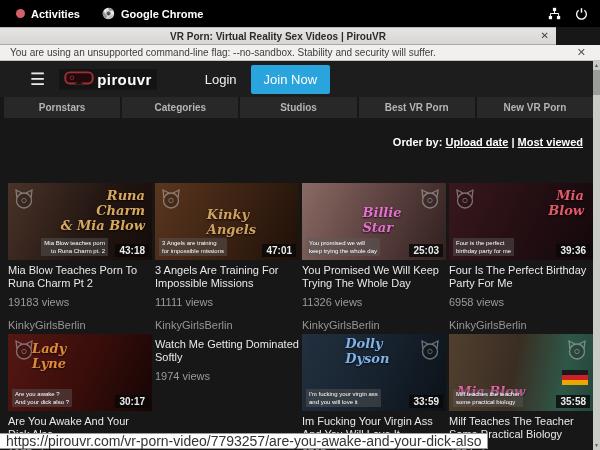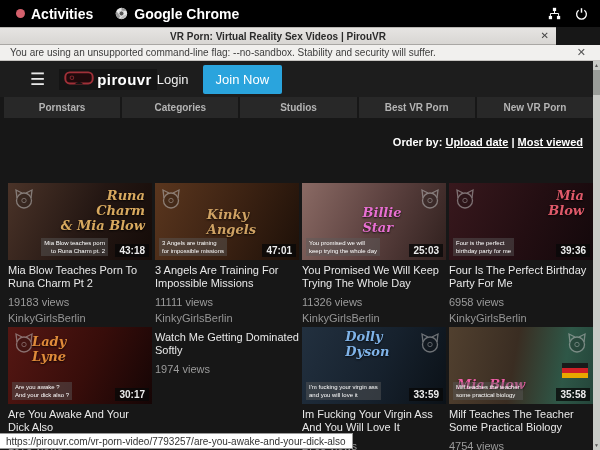--- a/index.html
+++ b/index.html
@@ -1,21 +1,21 @@
 <!DOCTYPE html>
 <html><head>
 <meta charset="utf-8">
 <style>
   * { margin:0; padding:0; box-sizing:border-box; }
   html,body { width:600px; height:450px; overflow:hidden; background:#171717;
     font-family:"Liberation Sans", sans-serif; position:relative; }
 
   
   .topbar { position:absolute; left:0; top:0; width:600px; height:27px; background:#000;
-    color:#fff; display:flex; align-items:center; font-size:14px; font-weight:700; }
+    color:#fff; display:flex; align-items:center; font-size:11px; font-weight:700; }
   .tb-left { display:flex; align-items:center; gap:6px; margin-left:8px; }
   .rec-dot { width:9px; height:9px; border-radius:50%; background:#d4606c; display:inline-block; }
   .tb-item { display:flex; align-items:center; gap:6px; padding:0 8px; height:27px; cursor:default; }
   .tb-clock { position:absolute; left:0; right:0; text-align:center; }
   .tb-right { margin-left:auto; display:flex; align-items:center; gap:14px; margin-right:12px; z-index:2; }
 
   
   .titlebar { position:absolute; left:0; top:27px; width:556px; height:18px;
     background:linear-gradient(#e6e4e2,#d8d6d3); border-top:1px solid #b7b5b2; border-bottom:1px solid #a9a7a4;
     display:flex; align-items:center; justify-content:center; }
@@ -34,21 +34,21 @@
   .site-header { position:absolute; left:0; top:0; width:593px; height:36px; background:#1d1d1d;
     display:flex; align-items:center; }
   .burger { color:#e8e8e8; font-size:17px; margin-left:30px; line-height:1; }
   .logo { display:flex; align-items:center; gap:3px; margin-left:14px; background:#141414; padding:2px 5px; }
   .logo-text { color:#fff; font-size:15px; font-weight:700; letter-spacing:.4px; }
   .search-wrap { display:flex; margin-left:26px; }
   .search-input { width:162px; height:25px; background:#101010; border:1px solid #060606; color:#8a8a8a;
     font-size:11px; padding:0 8px; outline:none; font-family:"Liberation Sans",sans-serif; }
   .search-btn { width:30px; height:25px; background:#0a0a0a; border:1px solid #060606; border-left:none;
     display:flex; align-items:center; justify-content:center; cursor:pointer; }
-  .login { color:#f0f0f0; font-size:13px; }
+  .login { color:#f0f0f0; font-size:13px; margin-left:48px; }
   .join { margin-left:14px; background:#2aa4dd; color:#fff; font-size:13px; padding:7px 13px;
     border-radius:2px; border:none; font-family:"Liberation Sans",sans-serif; cursor:pointer; }
 
   .nav { position:absolute; left:4px; top:36px; width:589px; height:21px; display:flex; gap:2px; }
   .nav-item { flex:1; background:#282828; color:#b4b4b4; font-size:10px; font-weight:700;
     display:flex; align-items:center; justify-content:center; cursor:pointer; }
 
   .h1row { position:absolute; left:0; top:57px; width:593px; height:64px; }
   .h1row h1 { position:absolute; left:24px; top:8px; font-size:23px; font-weight:400; color:#fcfcfc; }
   .orderby { position:absolute; right:10px; top:18px; font-size:11px; font-weight:700; color:#fff; }
@@ -81,31 +81,31 @@
   .cap { position:absolute; left:4px; bottom:4px; white-space:pre-line; font-size:6px; line-height:8px;
     color:#fff; background:rgba(90,90,90,.45); padding:1px 3px; }
   .cap-r { left:auto; right:44px; text-align:right; }
   .dur { position:absolute; right:3px; bottom:3px; background:rgba(8,8,8,.78); color:#ececec;
     font-size:10px; font-weight:700; padding:1px 4px; }
   .flag-de { position:absolute; right:5px; top:36px; width:26px; height:15px; }
   .flag-de div { height:5px; }
   .vtitle { margin-top:4px; font-size:11px; line-height:13px; height:26px; overflow:hidden;
     color:#e8e8e8; cursor:pointer; }
   .views { margin-top:6px; font-size:11px; color:#9b9b9b; }
-  .channel { margin-top:4px; font-size:11px; color:#969696; cursor:pointer; }
+  .channel { margin-top:11px; font-size:11px; color:#969696; cursor:pointer; }
 
   
   .sbar { position:absolute; right:0; top:61px; width:7px; height:389px; background:#c9cbc7; }
   .sarrow { width:7px; height:9px; color:#555; font-size:5px; text-align:center; line-height:9px; }
   .sarrow.bot { position:absolute; bottom:0; }
   .sthumb { position:absolute; top:9px; left:0; width:7px; height:25px; background:#9a9d99; }
 
   
   .statustip { position:absolute; left:0; top:433px; height:16px; background:#fff;
-    border:1px solid #9a9a9a; border-left:none; font-size:10px; color:#333;
+    border:1px solid #9a9a9a; border-left:none; font-size:14px; color:#333;
     display:flex; align-items:center; padding:0 6px; z-index:10; }
 </style>
 </head>
 <body>
 
 <div class="topbar">
   <div class="tb-left">
     <div class="tb-item">
       <span class="rec-dot"></span>
       <span>Activities</span>

